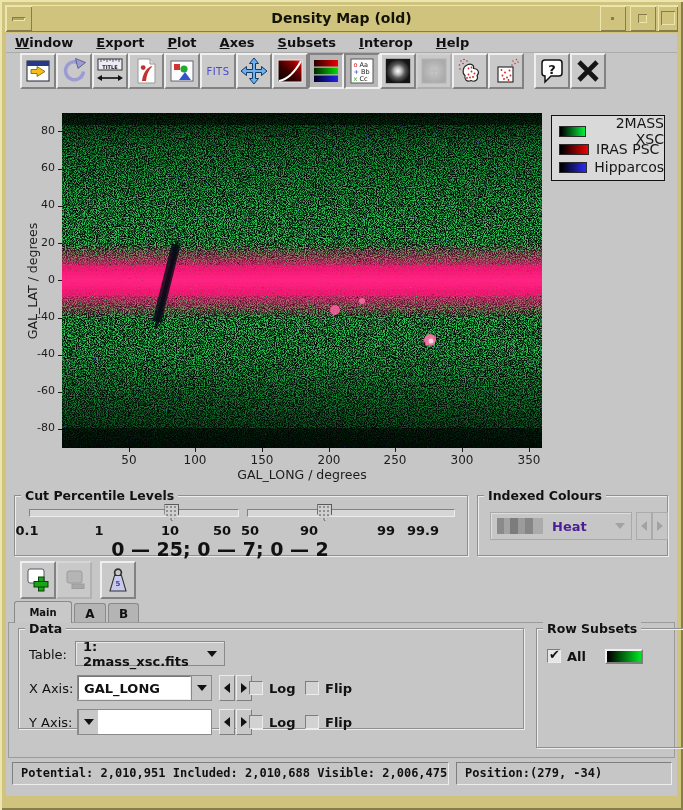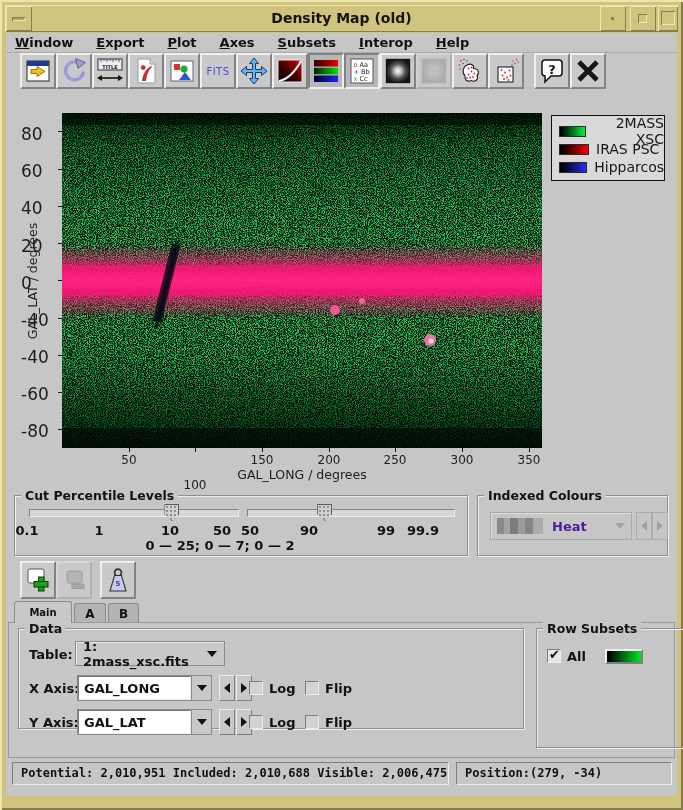--- a/index.html
+++ b/index.html
@@ -37,21 +37,21 @@
   .tool-btn { width:36px; height:36px; background:#c9c9c9; border:2px solid;
               border-color:#efefef #828282 #828282 #efefef;
               display:flex; align-items:center; justify-content:center; }
   .tool-btn.pressed { background:#b7b7b7; border-color:#828282 #efefef #efefef #828282; }
   .tool-btn.disabled { border-color:#d2d2d2 #aeaeae #aeaeae #d2d2d2; }
   .tool-gap { width:10px; }
   .fits-label { font-size:10px; color:#4a4ac8; letter-spacing:0.5px; }
 
   
   .plot-canvas { position:absolute; left:62px; top:113px; width:480px; height:335px; background:#050b07; }
-  .ytick-label { position:absolute; width:34px; font-size:17px; color:#1c1c1c; }
+  .ytick-label { position:absolute; width:34px; text-align:right; font-size:11px; color:#1c1c1c; }
   .xtick-label { position:absolute; width:44px; text-align:center; font-size:12px; color:#1c1c1c; }
   .tickmark { position:absolute; background:#1c1c1c; }
   .yaxis-title { position:absolute; left:-27px; top:273px; width:120px; text-align:center;
                  font-size:12.5px; color:#1c1c1c; transform:rotate(-90deg); transform-origin:60px 8px; }
   .xaxis-title { position:absolute; left:182px; top:467px; width:240px; text-align:center;
                  font-size:12.5px; color:#1c1c1c; }
   .legend-box { position:absolute; left:551px; top:115px; width:114px; height:66px;
                 background:#d9d9d9; border:1px solid #111; padding:6px 0 0 7px; }
   .legend-row { display:flex; align-items:center; height:18px; }
   .legend-sw { width:30px; height:11px; border:1px solid #2a2a2a; margin-right:7px; background:#000; }
@@ -65,21 +65,21 @@
 
   
   .slider-track { position:absolute; height:8px; background:#d6d6d6; border:1px solid;
                   border-color:#828282 #ececec #ececec #828282; }
   .slider-thumb { position:absolute; top:-6px; width:15px; height:17px; background:#d0d0d0;
                   background-image:radial-gradient(#8f8f8f 0.8px, transparent 0.9px);
                   background-size:4px 4px; border:1px solid #5a5a5a;
                   clip-path:polygon(0 0,100% 0,100% 60%,50% 100%,0 60%); }
   .slider-lab { position:absolute; transform:translateX(-50%); font-size:13px; font-weight:bold; color:#111; }
   .cut-summary { position:absolute; left:60px; top:42px; width:290px; text-align:center;
-                 font-size:13px; font-weight:bold; color:#111; }
+                 font-size:19px; font-weight:bold; color:#111; }
 
   
   .combo-disabled { position:absolute; left:12px; top:16px; width:142px; height:28px; background:#c6c6c6;
                     border:1px solid #a9a9a9; box-shadow:inset 1px 1px 0 #dedede;
                     display:flex; align-items:center; padding:0 6px; }
   .heat-sw { width:46px; height:16px; margin-right:9px;
              background:linear-gradient(90deg,#8a8a8a 0 7px,#a3a3a3 7px 13px,#7c7c7c 13px 21px,#9b9b9b 21px 28px,#868686 28px 36px,#ababab 36px 46px); }
   .combo-disabled .lab { font-size:13px; font-weight:bold; color:#4c1d95; flex:1; }
   .arrow-btn-dis { position:absolute; top:16px; width:16px; height:28px; background:#c6c6c6;
                    border:1px solid #ababab; display:flex; align-items:center; justify-content:center; }
@@ -95,21 +95,21 @@
   .ds-btn.disabled { border-color:#d6d6d6 #b2b2b2 #b2b2b2 #d6d6d6; }
 
   
   .tab { position:absolute; border:1px solid #8a8a8a; border-bottom:none; text-align:center;
          font-weight:bold; color:#111; border-radius:3px 3px 0 0; }
   .tab.sel { background:#c8c8c8; font-size:10px; z-index:3; }
   .tab.unsel { background:#b4b4b4; font-size:12px; }
   .tab-pane { position:absolute; left:8px; top:622px; width:667px; height:136px; border:1px solid #9b9b9b; background:#c6c6c6; }
 
   
-  .fld-label { position:absolute; font-size:13px; font-weight:bold; color:#111; }
+  .fld-label { position:absolute; font-size:13px; font-weight:normal; color:#111; }
   .combo-flat { position:absolute; height:25px; background:#c8c8c8; border:1px solid #8a8a8a;
                 box-shadow:inset 1px 1px 0 #e8e8e8; display:flex; align-items:center; padding:0 7px;
                 font-size:13px; font-weight:bold; color:#111; gap:8px; }
   .combo-white { position:absolute; height:26px; border:1px solid #8a8a8a; display:flex; background:#fff; }
   .combo-white .val { flex:1; font-size:13px; font-weight:bold; color:#111; padding:4px 0 0 5px;
                       border:1px solid; border-color:#777 #eee #eee #777; }
   .combo-white .arr { width:20px; background:#c8c8c8; display:flex; align-items:center; justify-content:center;
                       border-left:1px solid #8a8a8a; }
   .spin-btn { position:absolute; width:16px; height:26px; background:#c8c8c8; border:1px solid;
               border-color:#ececec #7e7e7e #7e7e7e #ececec; display:flex; align-items:center; justify-content:center; }
@@ -428,21 +428,21 @@
   <div class="yaxis-title">GAL_LAT / degrees</div>
 
   <div class="tickmark" style="left:129px;top:448px;width:1px;height:4px"></div>
   <div class="tickmark" style="left:195px;top:448px;width:1px;height:4px"></div>
   <div class="tickmark" style="left:262px;top:448px;width:1px;height:4px"></div>
   <div class="tickmark" style="left:329px;top:448px;width:1px;height:4px"></div>
   <div class="tickmark" style="left:395px;top:448px;width:1px;height:4px"></div>
   <div class="tickmark" style="left:462px;top:448px;width:1px;height:4px"></div>
   <div class="tickmark" style="left:529px;top:448px;width:1px;height:4px"></div>
   <div class="xtick-label" style="left:107px;top:453px">50</div>
-  <div class="xtick-label" style="left:173px;top:478px">100</div>
+  <div class="xtick-label" style="left:173px;top:453px">100</div>
   <div class="xtick-label" style="left:240px;top:453px">150</div>
   <div class="xtick-label" style="left:307px;top:453px">200</div>
   <div class="xtick-label" style="left:373px;top:453px">250</div>
   <div class="xtick-label" style="left:440px;top:453px">300</div>
   <div class="xtick-label" style="left:507px;top:453px">350</div>
   <div class="xaxis-title">GAL_LONG / degrees</div>
 
   <div class="legend-box">
     <div class="legend-row">
       <div class="legend-sw" style="background: linear-gradient(90deg, rgb(0, 0, 0) 4%, rgb(0, 233, 60) 96%);"></div>
@@ -542,21 +542,20 @@
     <div class="spin-btn" style="left:217px;top:46px">
         <div class="tri-right"></div>
       </div>
     <div class="checkbox" style="left:230px;top:52px"></div>
     <span class="chk-label" style="left:250px;top:52px">Log</span>
     <div class="checkbox" style="left:286px;top:52px"></div>
     <span class="chk-label" style="left:306px;top:52px">Flip</span>
 
     <span class="fld-label" style="left:10px;top:86px">Y Axis:</span>
     <div class="combo-white" style="left:58px;top:80px;width:135px">
-      <div class="val">GAL_LAT</div>
       <div class="arr">
           <div class="tri-down"></div>
         </div>
     </div>
     <div class="spin-btn" style="left:200px;top:80px">
         <div class="tri-left"></div>
       </div>
     <div class="spin-btn" style="left:217px;top:80px">
         <div class="tri-right"></div>
       </div>

